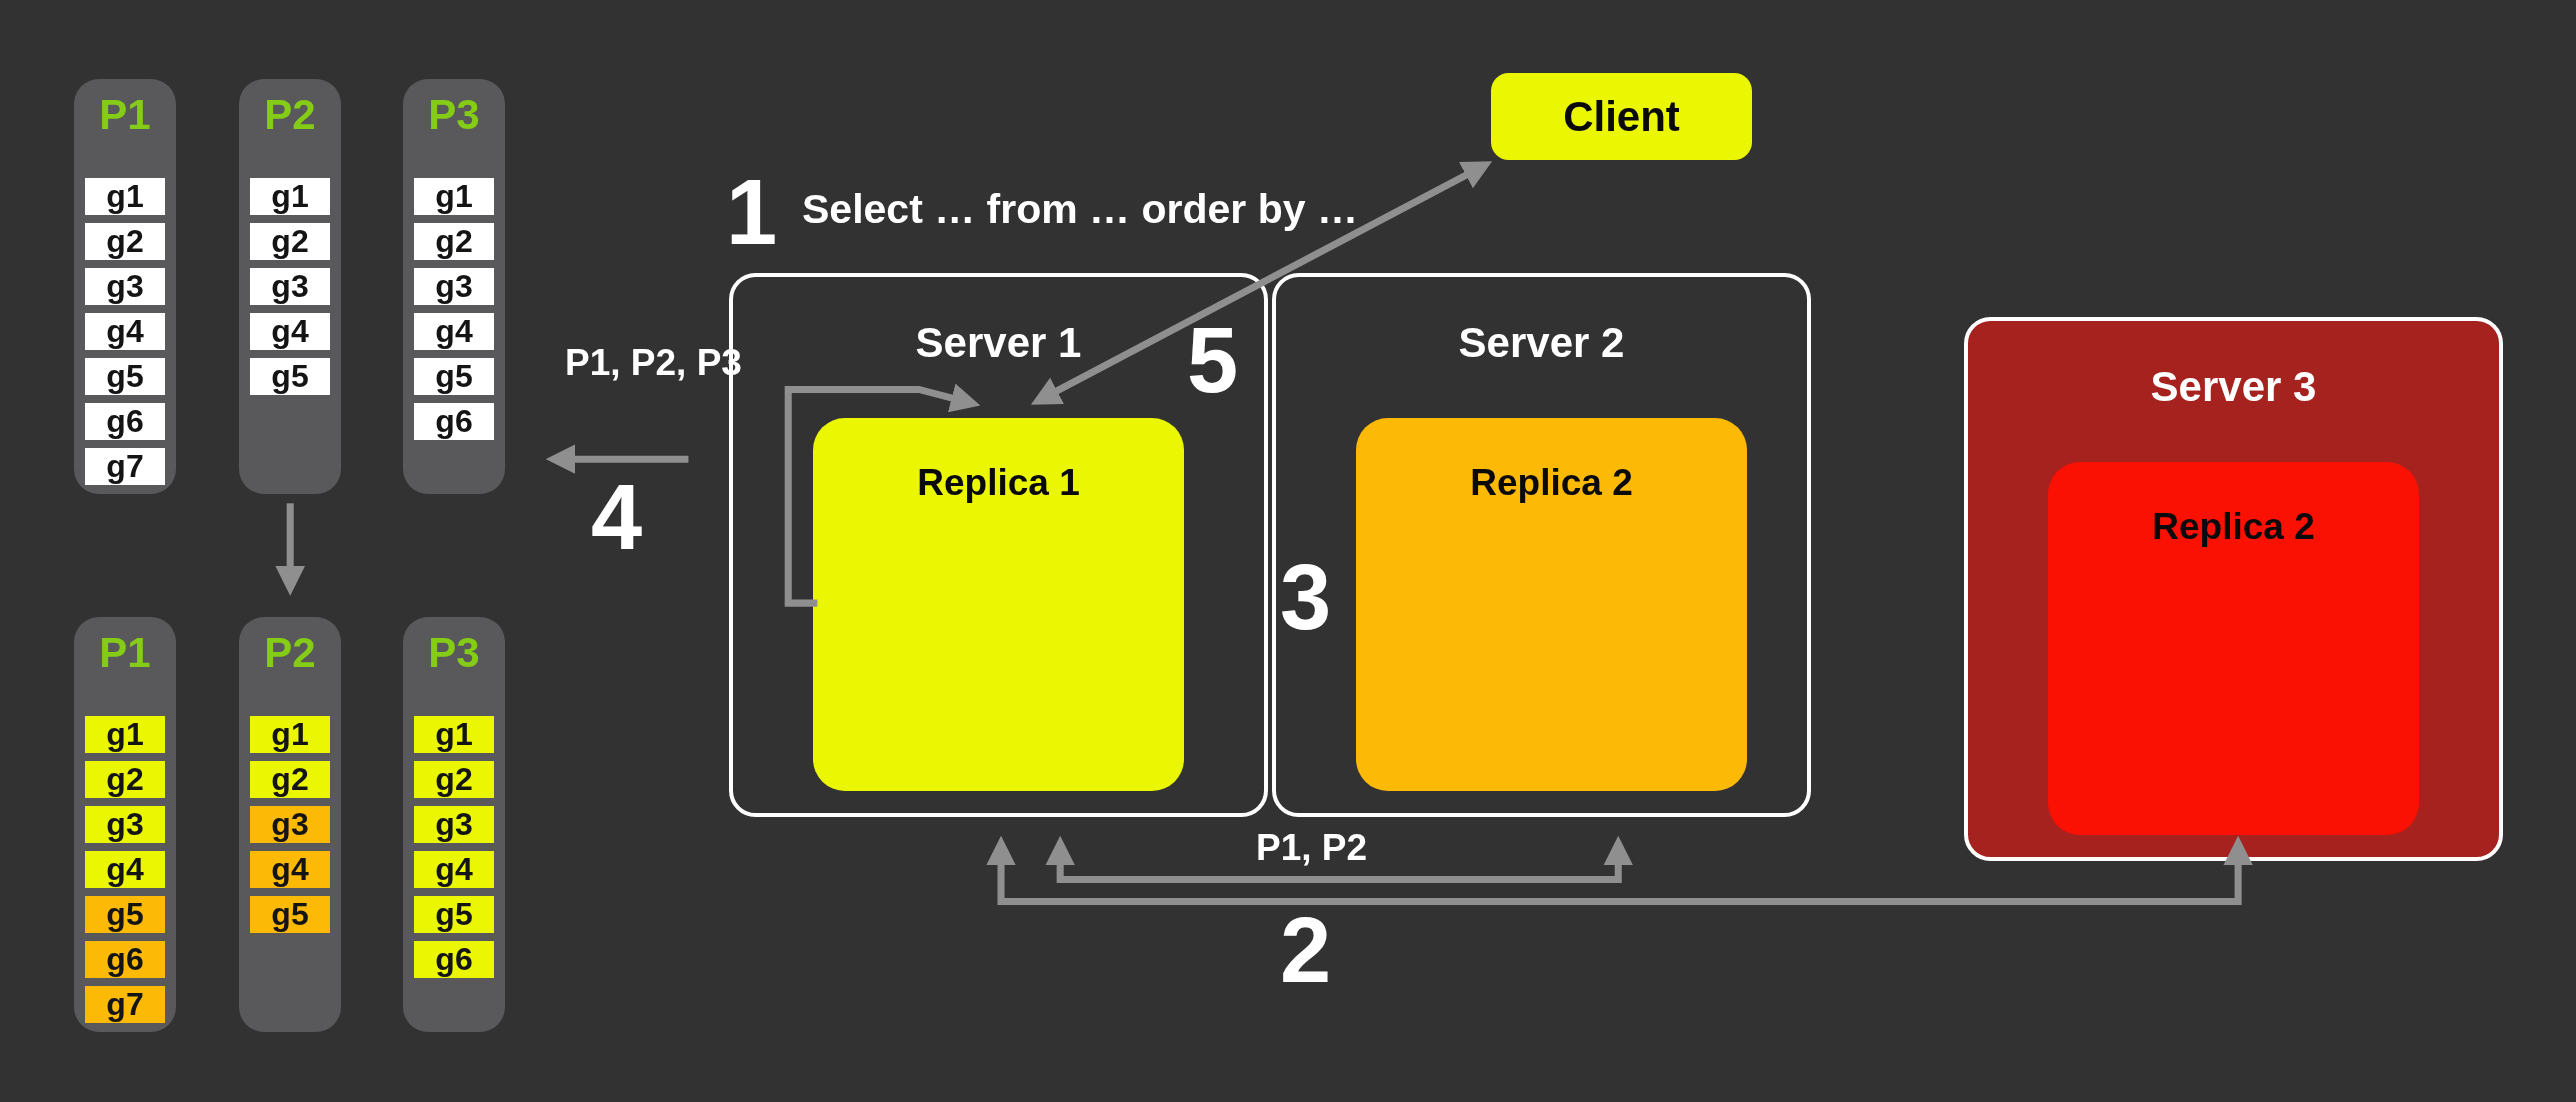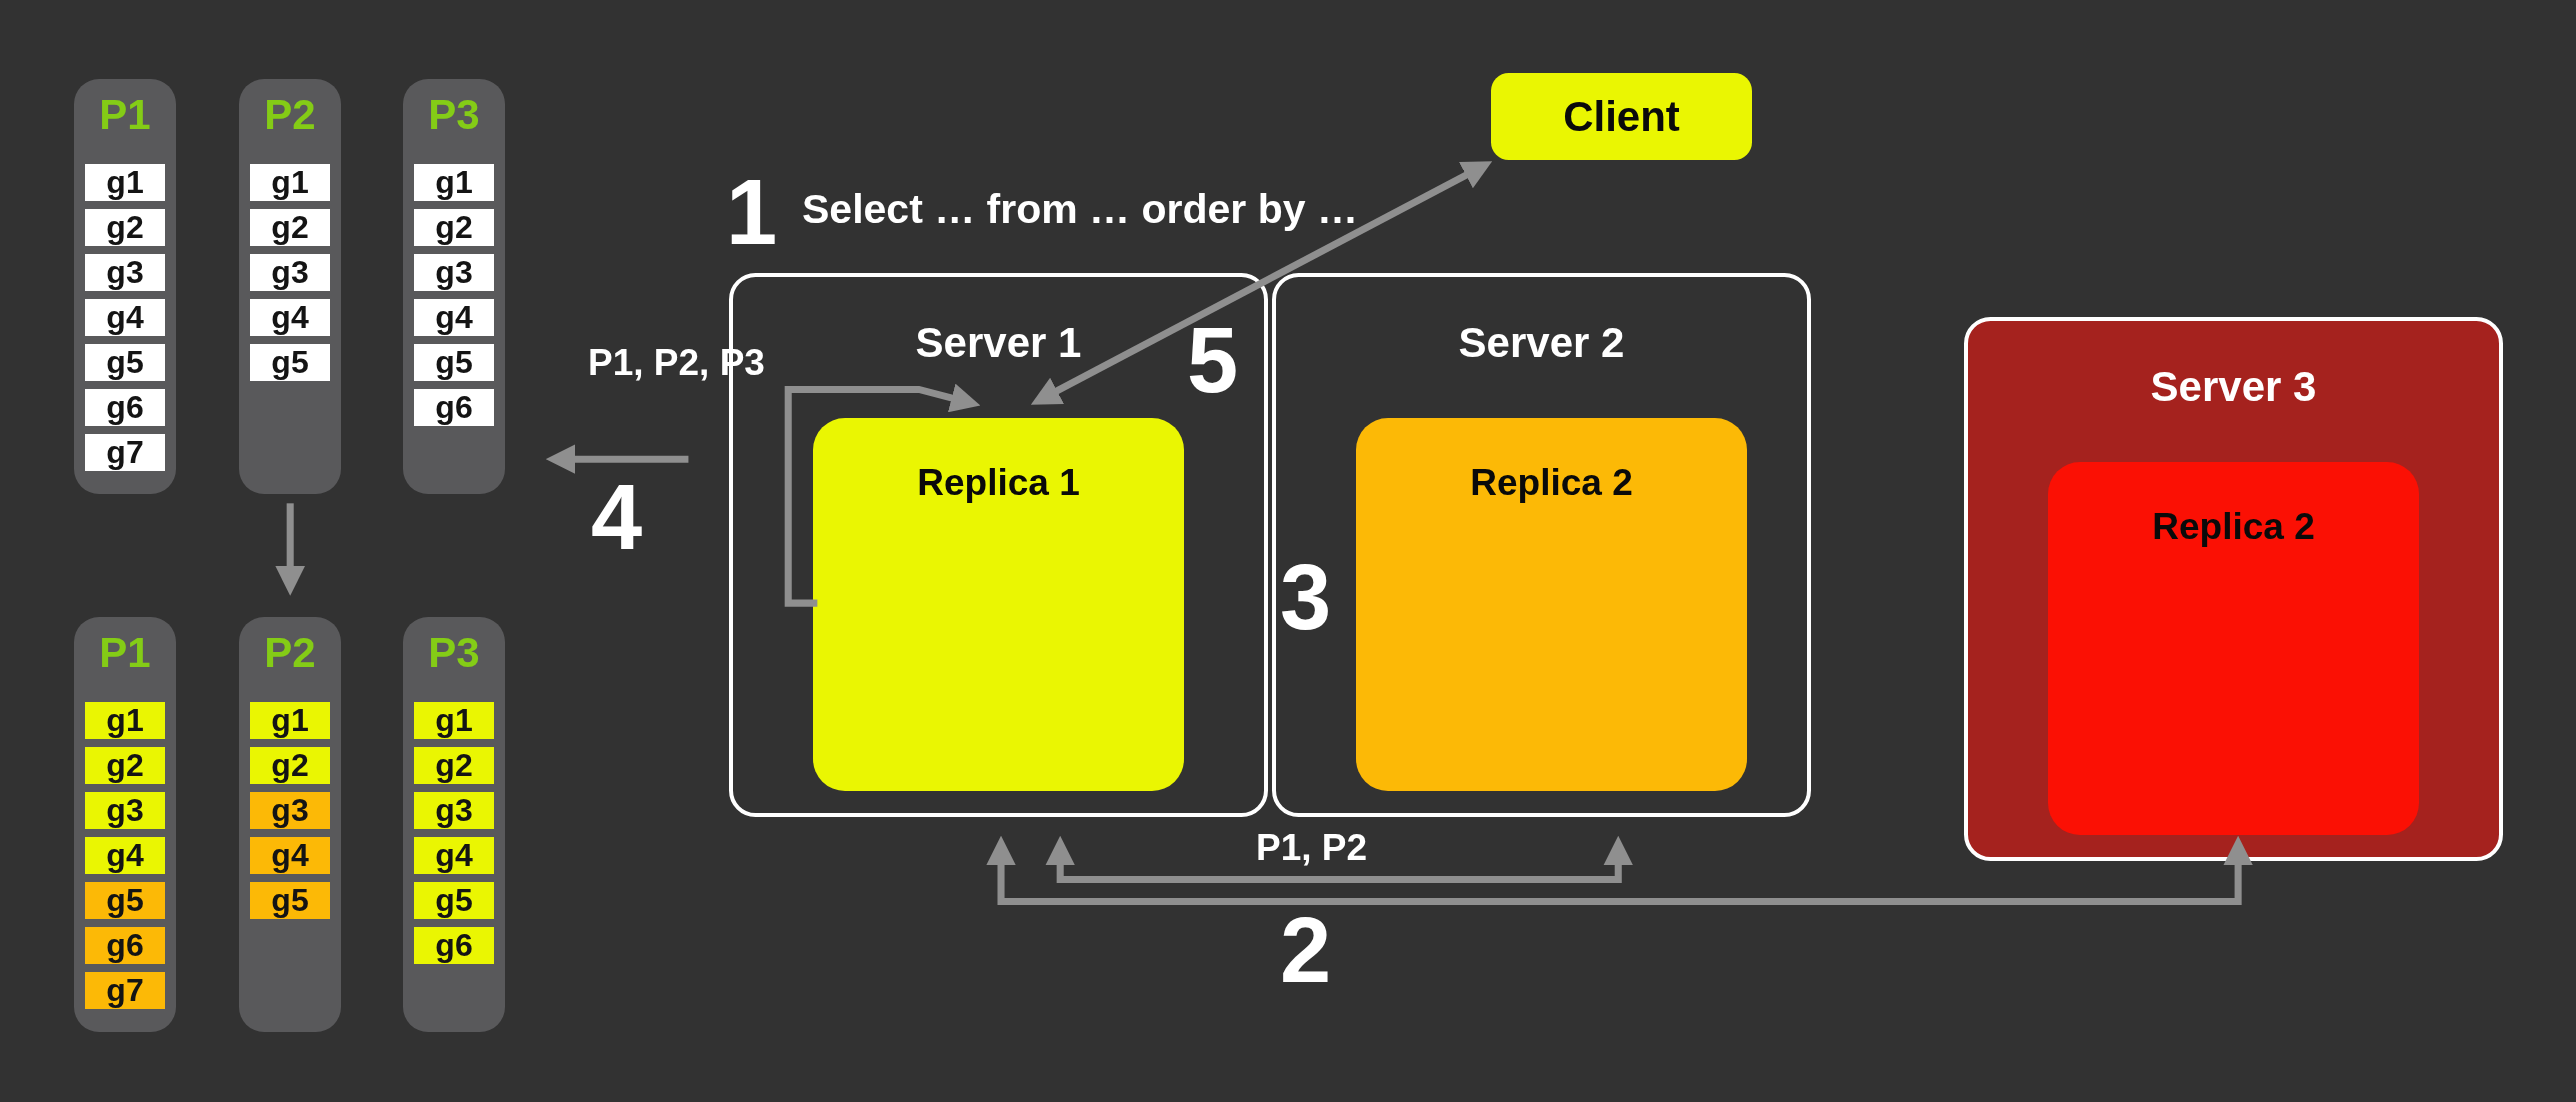--- a/index.html
+++ b/index.html
@@ -1,42 +1,42 @@
 <!DOCTYPE html>
 <html style="--bg: #323232; --panel: #59595B; --yellow: #EAF602; --orange: #FCB906; --red: #FB1004; --darkred: #A5221E; --arrow: #8F8F8F;font-size:14px"><head>
 <meta charset="utf-8">
 <style>
   html,body{margin:0;padding:0;background:#1a1a1a;}
   .canvas{position:relative;width:2576px;height:1102px;background:var(--bg,#323232);
           font-family:"Liberation Sans",sans-serif;font-weight:700;overflow:hidden;}
   
   .col{position:absolute;width:102px;height:415px;background:var(--panel,#59595B);border-radius:25px;}
   .colhd{position:absolute;top:12.4px;left:0;width:100%;text-align:center;font-size:42px;color:#84cc16;}
-  .boxes{position:absolute;top:85px;left:0;width:100%;}
+  .boxes{position:absolute;top:99px;left:0;width:100%;}
   .gbox{width:80px;height:37px;margin:0 auto 8px auto;background:#FFFFFF;color:#141414;
         font-size:32px;line-height:37px;text-align:center;}
   .gbox[data-color="yellow"]{background:var(--yellow,#EAF602);}
   .gbox[data-color="orange"]{background:var(--orange,#FCB906);}
   
   .server{position:absolute;top:273px;width:539px;height:544px;border:4.4px solid #FFFFFF;
           border-radius:26.5px;box-sizing:border-box;}
   .server[data-color="darkred"]{background:var(--darkred,#A5221E);margin-top:44px;}
   .sname{position:absolute;top:42px;left:0;width:100%;text-align:center;font-size:42px;color:#FFFFFF;}
   .replica{position:absolute;left:80px;top:141px;width:371px;height:373px;border-radius:32px;}
   .replica[data-color="yellow"]{background:var(--yellow,#EAF602);}
   .replica[data-color="orange"]{background:var(--orange,#FCB906);padding-left:20px;}
   .replica[data-color="red"]{background:var(--red,#FB1004);}
   .rname{position:absolute;top:44px;left:0;width:100%;text-align:center;font-size:37px;color:#0A0A0A;}
   
   .client{position:absolute;left:1491px;top:73px;width:261px;height:87px;border-radius:17.7px;
           background:var(--yellow,#EAF602);color:#0A0A0A;font-size:42px;line-height:87px;text-align:center;}
   
   .stepnum{position:absolute;width:83px;color:#FFFFFF;font-size:92px;line-height:92px;text-align:center;}
   .qtext{position:absolute;left:802px;top:186px;color:#FFFFFF;font-size:41px;white-space:nowrap;}
-  .fanout{position:absolute;left:565px;top:342px;width:223px;text-align:center;color:#FFFFFF;font-size:37px;white-space:nowrap;}
+  .fanout{position:absolute;left:565px;top:342px;width:223px;text-align:left;color:#FFFFFF;font-size:37px;white-space:nowrap;}
   .p1p2{position:absolute;left:1223px;top:827px;width:177px;text-align:center;color:#FFFFFF;font-size:37px;white-space:nowrap;}
   
   .overlay{position:absolute;left:0;top:0;pointer-events:none;}
   .ar{stroke:var(--arrow,#8F8F8F);stroke-width:8;fill:none;}
   #ah path{fill:var(--arrow,#8F8F8F);}
 </style>
 </head>
 <body>
 
 <div class="canvas">

